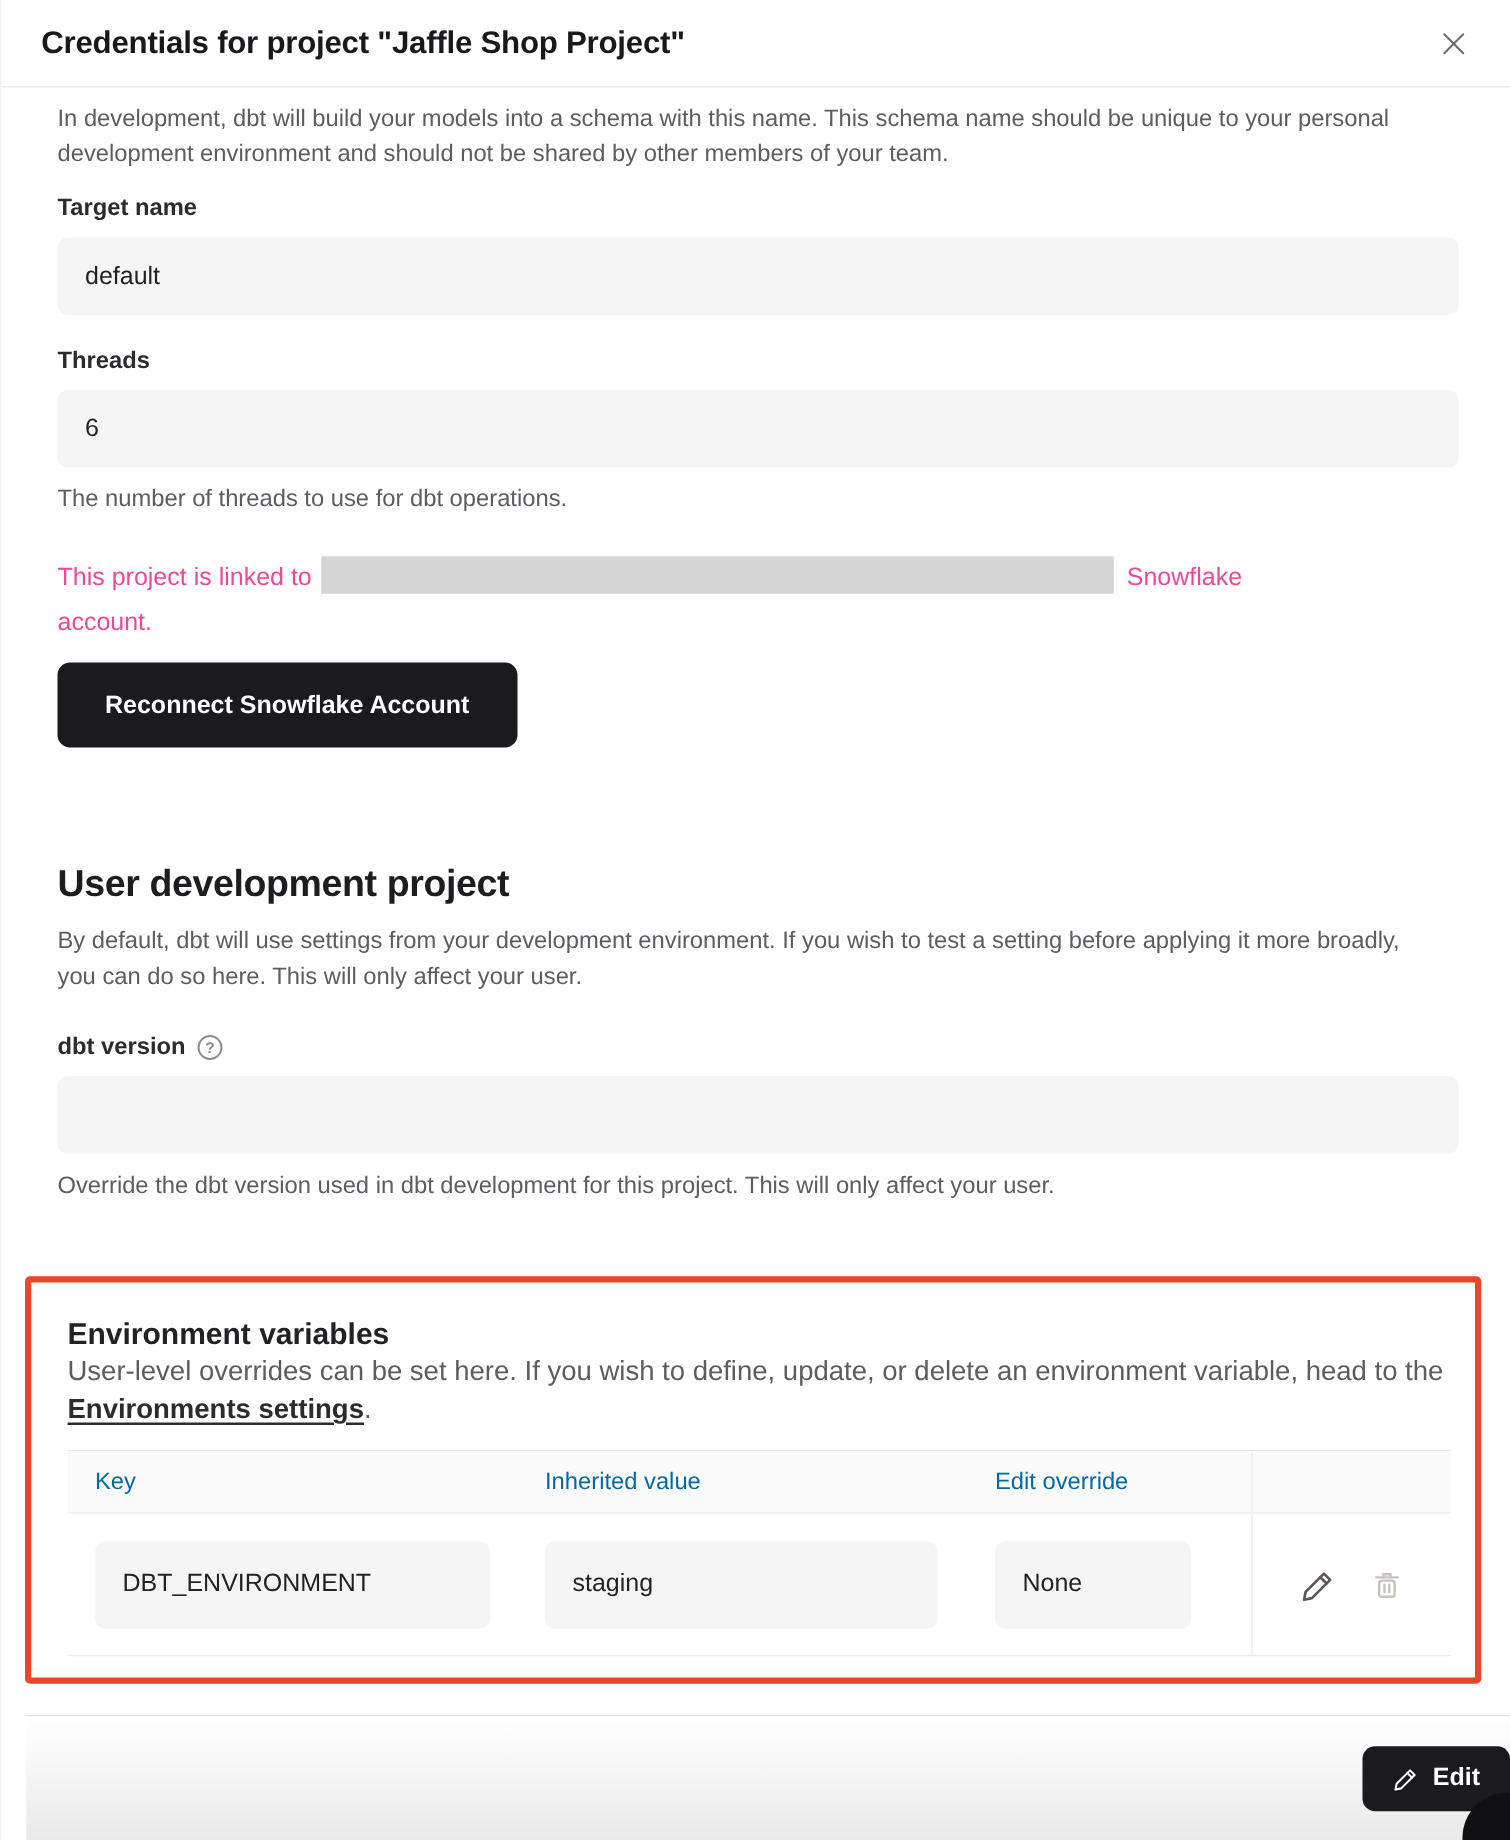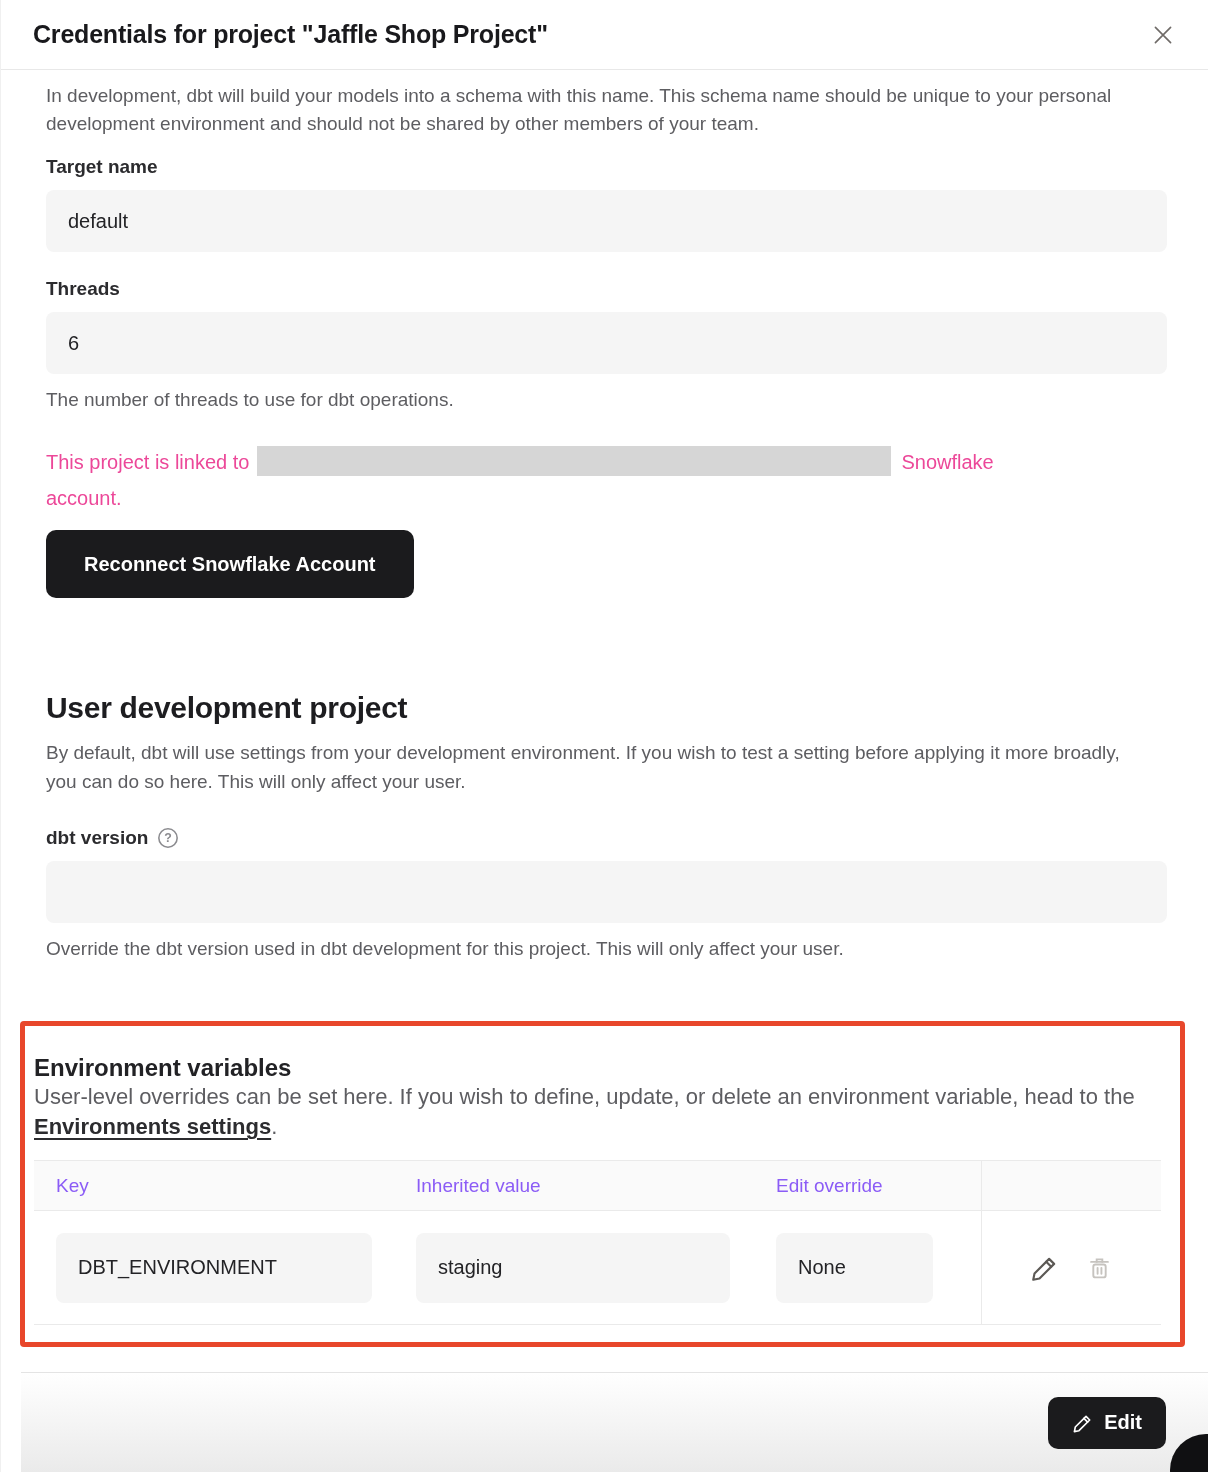--- a/index.html
+++ b/index.html
@@ -51,28 +51,28 @@
 
   .section-heading{ margin-top:91px; font-size:30px; line-height:38px; font-weight:700; color:#1d1d20; letter-spacing:-0.3px; }
   .section-desc{ margin-top:11px; font-size:19px; line-height:29px; max-width:1080px; }
   .label-row{ margin-top:31px; display:flex; align-items:center; gap:9px; }
   .help-icon{ width:22px; height:22px; display:inline-flex; cursor:pointer; }
 
   
   .env-box{
     margin:60px -19px 0 -26px;
     border:5px solid #e8472b; border-radius:4px;
-    padding:0 19px 17px 9px;
+    padding:0 19px 17px 29px;
   }
   .env-heading{ margin-top:28px; font-size:24px; font-weight:600; color:#222225; }
   .env-desc{ margin-top:0; font-size:22px; line-height:30px; max-width:1115px; }
   .env-link{ color:#2c2c2f; font-weight:700; text-decoration:underline; text-underline-offset:4px; cursor:pointer; }
 
   .env-table{ margin-top:18px; border-top:1px solid #eaeaea; border-bottom:1px solid #eaeaea; }
-  .t-head{ display:flex; height:50px; align-items:center; background:#fafafa; border-bottom:1px solid #eaeaea; font-size:19px; color:#8b5cf6; }
+  .t-head{ display:flex; height:50px; align-items:center; background:#fafafa; border-bottom:1px solid #eaeaea; font-size:19px; color:#0369a1; }
   .t-row{ display:flex; height:113px; align-items:center; background:#ffffff; }
   .c1{ width:382px; padding-left:22px; }
   .c2{ width:360px; }
   .c3{ width:205px; }
   .c4{ flex:1; align-self:stretch; border-left:1px solid #eaeaea; display:flex; align-items:center; justify-content:center; gap:26px; }
   .pill{
     height:70px; background:#f5f5f5; border-radius:8px;
     display:flex; align-items:center; padding-left:22px;
     font-size:20px; color:#232326;
   }
@@ -83,21 +83,20 @@
   .icon-btn svg{ width:30px; height:30px; }
   .pencil-icon svg{ stroke:#5c5955; }
   .trash-icon svg{ width:27px; height:27px; stroke:#c6c3bf; }
 
   
   .modal-footer{
     position:absolute; left:0; right:0; bottom:0; height:100px;
     border-top:1px solid #e4e4e4;
     background:linear-gradient(180deg, #ffffff 0%, #eaeaea 100%);
     display:flex; align-items:center; justify-content:flex-end;
-    padding-right:42px;
     margin-left:20px;
   }
   .edit-btn{ height:52px; padding:0 24px; }
   .edit-btn svg{ width:22px; height:22px; stroke:#ffffff; }
   .corner-bubble{
     position:absolute; right:-34px; bottom:-34px; width:72px; height:72px;
     border-radius:50%; background:#101012;
   }
 </style>
 </head>

